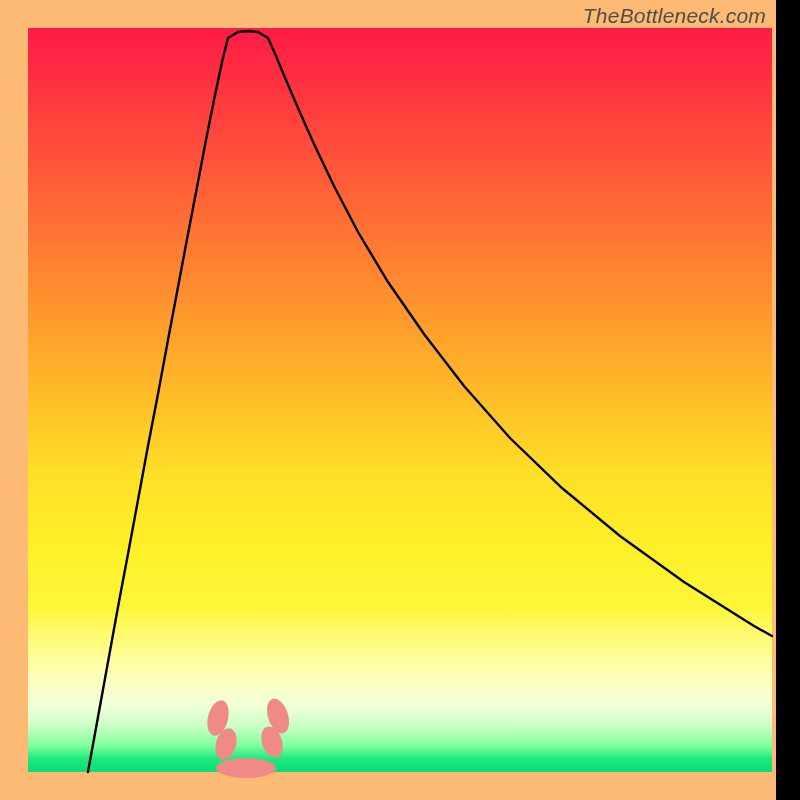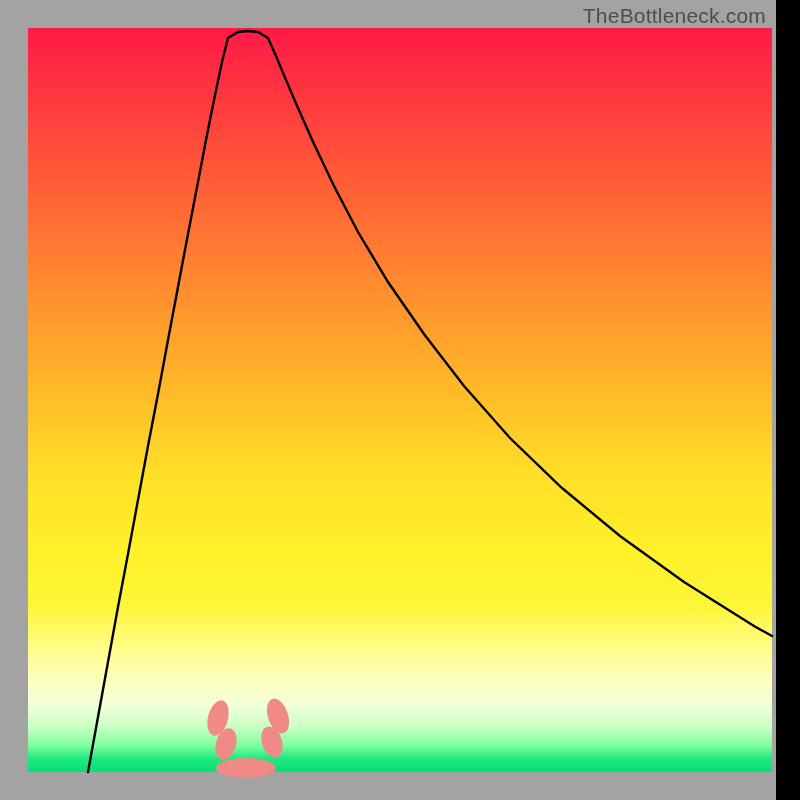--- a/index.html
+++ b/index.html
@@ -10,21 +10,22 @@
     background: #000;
     overflow: hidden;
     font-family: Arial, Helvetica, sans-serif;
   }
   .frame {
     position: absolute;
     left: 0;
     top: 0;
     width: 776px;
     height: 800px;
-    background: #a3a3a3;
+    background: #fdba74;
+    font-style: italic;
   }
   .plot {
     position: absolute;
     left: 28px;
     top: 28px;
     width: 744px;
     height: 744px;
     background: linear-gradient(
       to bottom,
       #ff1a46 0%,

